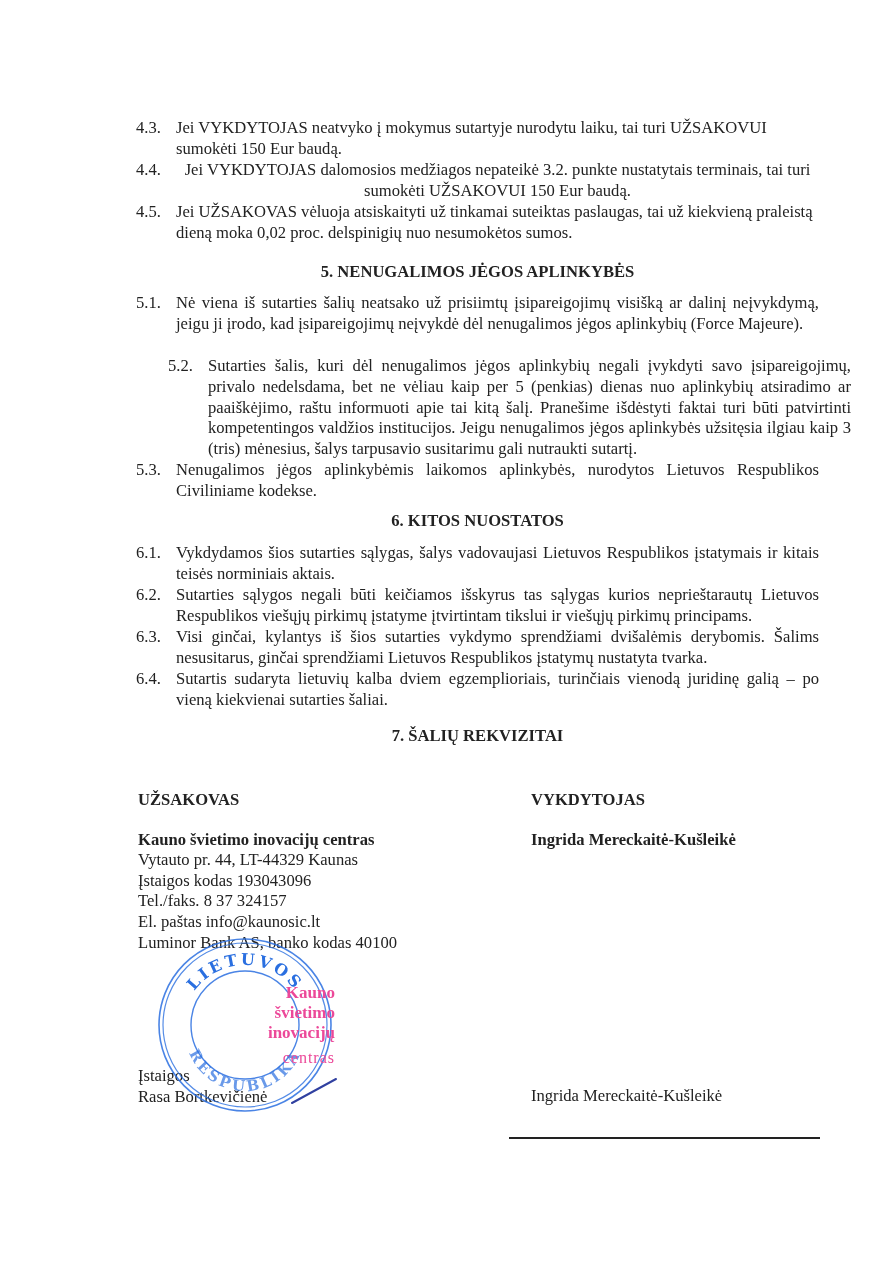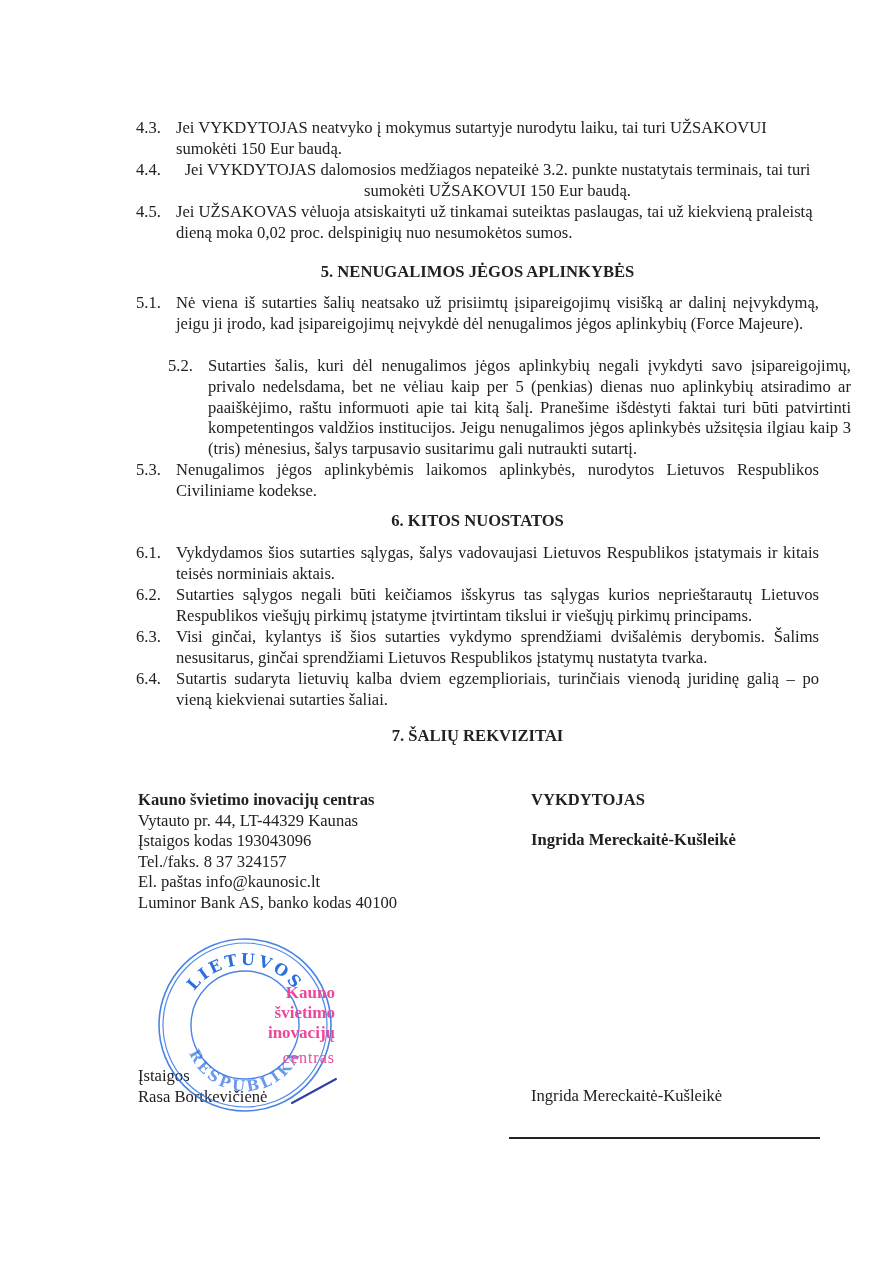--- a/index.html
+++ b/index.html
@@ -67,20 +67,21 @@
     <span class="txt">Visi ginčai, kylantys iš šios sutarties vykdymo sprendžiami dvišalėmis derybomis. Šalims nesusitarus, ginčai sprendžiami Lietuvos Respublikos įstatymų nustatyta tvarka.</span>
   </div>
   <div class="item" style="top:669px;">
     <span class="num">6.4.</span>
     <span class="txt">Sutartis sudaryta lietuvių kalba dviem egzemplioriais, turinčiais vienodą juridinę galią – po vieną kiekvienai sutarties šaliai.</span>
   </div>
 
   <div class="heading" style="top:726px;">7. ŠALIŲ REKVIZITAI</div>
 
   <div class="col" style="left:138px; top:790px; width:350px;">
+    <span class="role">UŽSAKOVAS</span>
     <span class="org">Kauno švietimo inovacijų centras</span>
     <span class="line">Vytauto pr. 44, LT-44329 Kaunas</span>
     <span class="line">Įstaigos kodas 193043096</span>
     <span class="line">Tel./faks. 8 37 324157</span>
     <span class="line">El. paštas info@kaunosic.lt</span>
     <span class="line">Luminor Bank AS, banko kodas 40100</span>
   </div>
 
   <div class="col" style="left:138px; top:1066px; width:200px;">
     <span class="line">Įstaigos</span>

